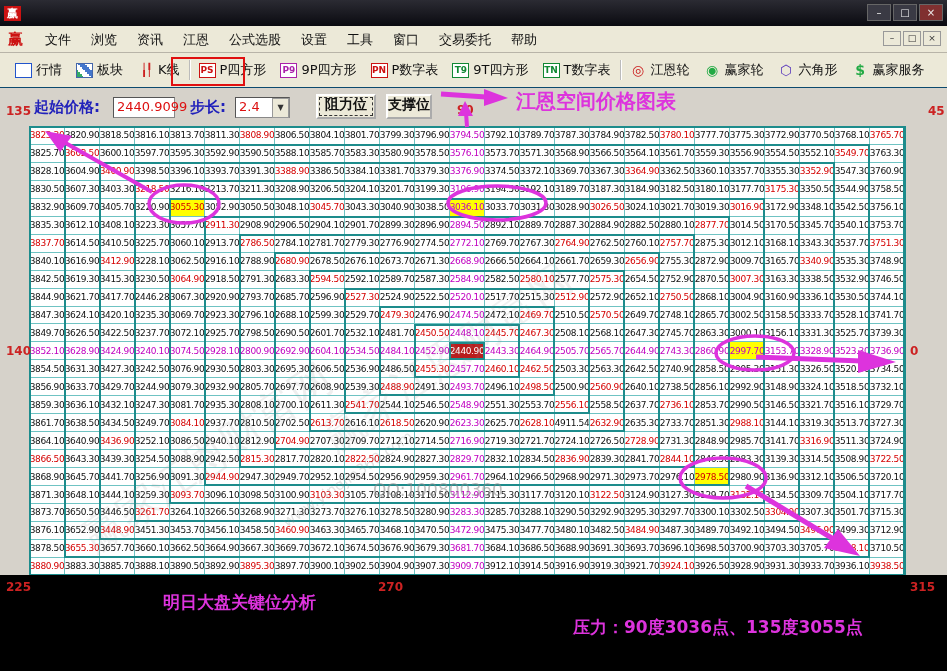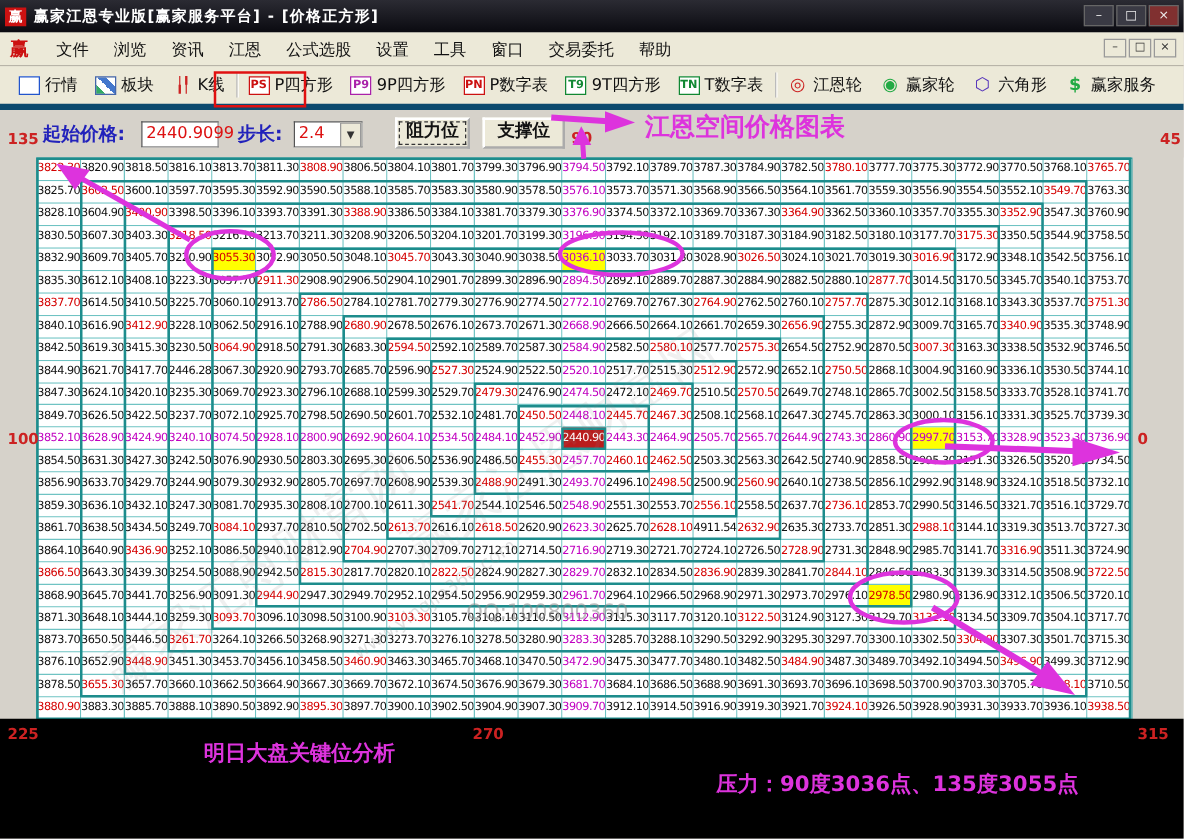--- a/index.html
+++ b/index.html
@@ -20,21 +20,21 @@
   
   .menubar { position:absolute; left:0; top:26px; width:947px; height:27px; background:#ece9d8;
     border-bottom:1px solid #b8b4a8; display:flex; align-items:center; padding:0 6px; }
   .menubar .mlogo { color:#cc1111; font-weight:bold; font-size:15px; margin:0 12px 0 2px; }
   .menuitem { font-size:13px; color:#111; padding:4px 10px; }
   .mdibtns { position:absolute; right:6px; top:5px; display:flex; gap:2px; }
   .mdibtn { width:18px; height:15px; background:#ece9d8; border:1px solid #999; font-size:9px; text-align:center; line-height:13px; color:#333; }
 
   
   .toolbar { position:absolute; left:0; top:53px; width:947px; height:35px; background:#ece9d8;
-    border-bottom:5px solid #0c4a6e; display:flex; align-items:center; padding:0 8px; }
+    border-bottom:1px solid #0c4a6e; display:flex; align-items:center; padding:0 8px; }
   .tbitem { display:flex; align-items:center; gap:4px; padding:3px 7px; font-size:13px; color:#111; }
   .tbicon { width:17px; height:15px; border:1px solid #888; font-size:9px; font-weight:bold;
     display:flex; align-items:center; justify-content:center; background:#fff; }
   .tbsep { width:1px; height:20px; background:#bbb; margin:0 2px; box-shadow:1px 0 0 #fff; }
   .annot-box { position:absolute; left:171px; top:57px; width:74px; height:29px; border:2px solid #e01010; pointer-events:none; }
   .icon-table { color:#2255cc; border-color:#2255cc; }
   .icon-blocks { color:#2255cc; border-color:#4466aa; background:linear-gradient(45deg,#3a6 25%,#fff 25%,#fff 50%,#47c 50%,#47c 75%,#fff 75%); font-size:0; }
   .icon-kline { border:none; background:transparent; color:#cc2222; font-size:12px; letter-spacing:-2px; }
   .icon-ps { color:#cc1111; border-color:#cc1111; }
   .icon-p9 { color:#aa22aa; border-color:#aa22aa; }
@@ -77,21 +77,20 @@
   .pink-text { position:absolute; color:#dd33dd; font-weight:bold; white-space:nowrap; }
   .watermark { position:absolute; color:#8a8a8a; pointer-events:none; white-space:nowrap; }
 
   .bottomarea { position:absolute; left:0; top:575px; width:947px; height:96px; background:#000000; }
 </style>
 </head>
 <body>
 
 <div class="titlebar">
   <div class="logo">赢</div>
-  <div class="title">赢家江恩专业版[赢家服务平台] - [价格正方形]</div>
   <div class="winbtns">
     <div class="winbtn">–</div>
     <div class="winbtn">□</div>
     <div class="winbtn close">×</div>
   </div>
 </div>
 
 <div class="menubar">
   <span class="mlogo">赢</span>
   <span id="menu-items"><span class="menuitem">文件</span><span class="menuitem">浏览</span><span class="menuitem">资讯</span><span class="menuitem">江恩</span><span class="menuitem">公式选股</span><span class="menuitem">设置</span><span class="menuitem">工具</span><span class="menuitem">窗口</span><span class="menuitem">交易委托</span><span class="menuitem">帮助</span></span>
@@ -159,21 +158,21 @@
 <div class="annot-box"></div>
 
 <div class="controlrow">
   <span class="angle-label" style="left:6px;top:16px;">135</span>
   <span class="ctl-label" style="left:34px;top:10px;">起始价格:</span>
   <span class="ctl-input" style="left:113px;top:9px;width:62px;height:21px;">2440.9099</span>
   <span class="ctl-label" style="left:190px;top:10px;">步长:</span>
   <span class="ctl-input" style="left:235px;top:9px;width:55px;height:21px;">2.4</span>
   <span class="combo-btn" style="left:272px;top:10px;">▼</span>
   <span class="push-btn focused" style="left:316px;top:6px;width:60px;">阻力位</span>
-  <span class="push-btn" style="left:386px;top:6px;width:66px;">支撑位</span>
+  <span class="push-btn" style="left:386px;top:6px;width:46px;">支撑位</span>
   <span class="angle-label" style="left:457px;top:15px;">90</span>
   <span class="angle-label" style="left:928px;top:16px;">45</span>
 </div>
 
 <div class="gridwrap">
   <div class="grid" id="price-grid">
       <div class="cell diag">3823.30</div>
       <div class="cell">3820.90</div>
       <div class="cell">3818.50</div>
       <div class="cell">3816.10</div>
@@ -809,21 +808,21 @@
       <div class="ring" style="left: 209px; top: 106.76px; width: 456px; height: 234.48px;"></div>
       <div class="ring" style="left: 174px; top: 88.8px; width: 526px; height: 270.4px;"></div>
       <div class="ring" style="left: 139px; top: 70.84px; width: 596px; height: 306.32px;"></div>
       <div class="ring" style="left: 104px; top: 52.88px; width: 666px; height: 342.24px;"></div>
       <div class="ring" style="left: 69px; top: 34.92px; width: 736px; height: 378.16px;"></div>
       <div class="ring" style="left: 34px; top: 16.96px; width: 806px; height: 414.08px;"></div>
       <div class="ring" style="left: -1px; top: -1px; width: 876px; height: 450px;"></div>
     </div>
 </div>
 
-<span class="angle-label" style="left:6px;top:344px;position:absolute;">100</span>
+<span class="angle-label" style="left:6px;top:344px;position:absolute;">140</span>
 <span class="angle-label" style="left:910px;top:344px;position:absolute;">0</span>
 
 <div class="bottomarea">
   <span class="angle-label" style="left:6px;top:5px;">225</span>
   <span class="angle-label" style="left:378px;top:5px;">270</span>
   <span class="angle-label" style="left:910px;top:5px;">315</span>
   <div class="pink-text" style="left:163px;top:16px;font-size:17px;">明日大盘关键位分析</div>
   <div class="pink-text" style="left:573px;top:41px;font-size:17px;">压力：90度3036点、135度3055点</div>
 </div>
 

